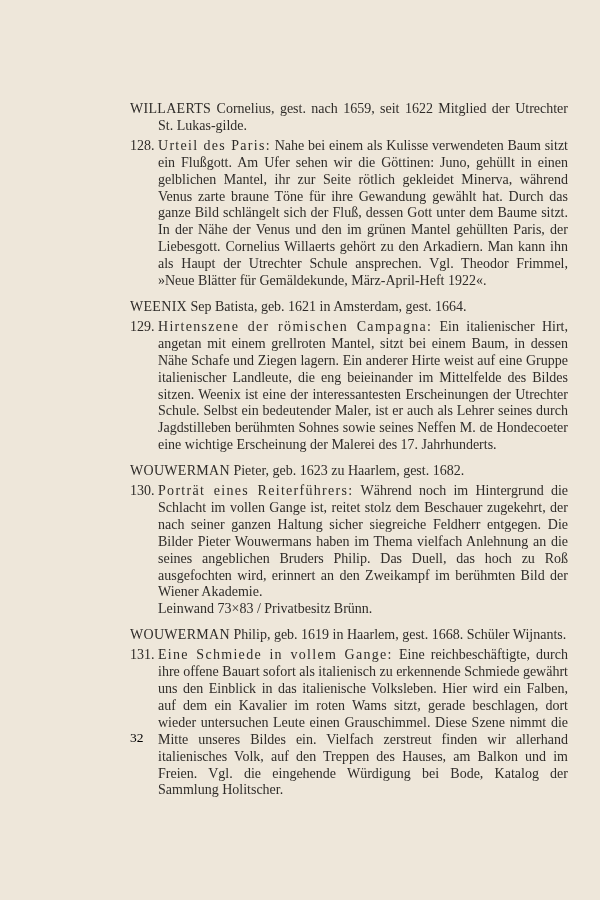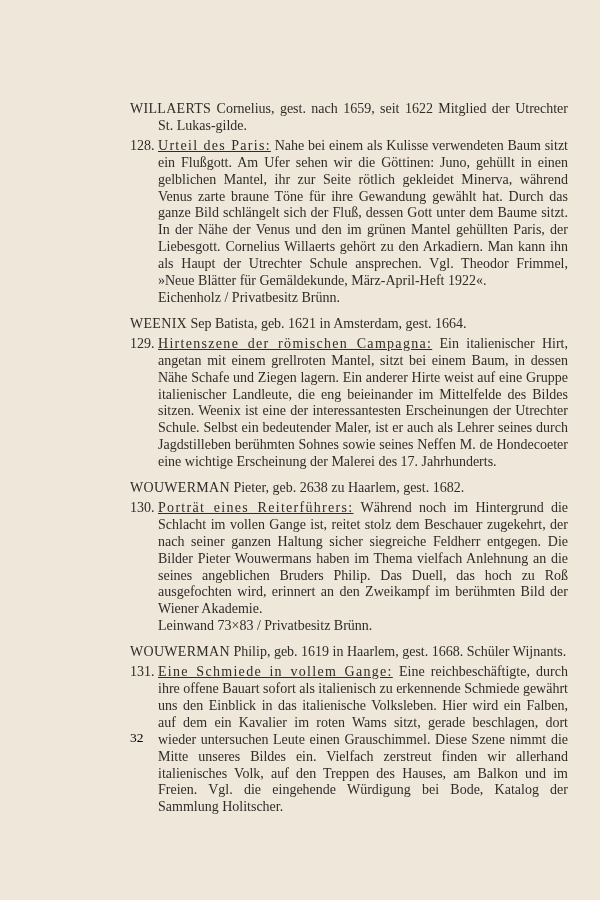--- a/index.html
+++ b/index.html
@@ -12,48 +12,47 @@
   .page { position: relative; width: 600px; height: 900px; }
   .content {
     position: absolute; left: 130px; top: 101px; width: 438px;
     font-size: 14px; line-height: 16.9px; text-align: justify;
   }
   .artist { margin: 0; padding-left: 28px; text-indent: -28px; }
   .artist + .entry { margin-top: 3px; }
   .entry { position: relative; padding-left: 28px; margin: 0; }
   .entry + .artist { margin-top: 9px; }
   .num { position: absolute; left: 0; top: 0; }
-  .title { letter-spacing: 1.3px; text-decoration: underline; }
+  .title { letter-spacing: 1.3px; }
   .caps { letter-spacing: 0.3px; }
   .prov { text-align: left; }
   .page-number {
     position: absolute; left: 130px; top: 730px;
     font-size: 13.5px; color: #000000;
   }
 </style>
 </head>
 <body>
 
 <div class="page">
   <div class="content">
 
     <p class="artist"><span class="caps">WILLAERTS</span> <span>Cornelius, gest. nach 1659, seit 1622 Mitglied der Utrechter St. Lukas-gilde.</span></p>
     <div class="entry">
       <span class="num">128.</span>
       <div><span class="title">Urteil des Paris:</span> <span>Nahe bei einem als Kulisse verwendeten Baum sitzt ein Flußgott. Am Ufer sehen wir die Göttinen: Juno, gehüllt in einen gelblichen Mantel, ihr zur Seite rötlich gekleidet Minerva, während Venus zarte braune Töne für ihre Gewandung gewählt hat. Durch das ganze Bild schlängelt sich der Fluß, dessen Gott unter dem Baume sitzt. In der Nähe der Venus und den im grünen Mantel gehüllten Paris, der Liebesgott. Cornelius Willaerts gehört zu den Arkadiern. Man kann ihn als Haupt der Utrechter Schule ansprechen. Vgl. Theodor Frimmel, »Neue Blätter für Gemäldekunde, März-April-Heft 1922«.</span></div>
-      <div class="prov">Eichenholz / Privatbesitz Brünn.</div>
     </div>
 
     <p class="artist"><span class="caps">WEENIX</span> <span>Sep Batista, geb. 1621 in Amsterdam, gest. 1664.</span></p>
     <div class="entry">
       <span class="num">129.</span>
       <div><span class="title">Hirtenszene der römischen Campagna:</span> <span>Ein italienischer Hirt, angetan mit einem grellroten Mantel, sitzt bei einem Baum, in dessen Nähe Schafe und Ziegen lagern. Ein anderer Hirte weist auf eine Gruppe italienischer Landleute, die eng beieinander im Mittelfelde des Bildes sitzen. Weenix ist eine der interessantesten Erscheinungen der Utrechter Schule. Selbst ein bedeutender Maler, ist er auch als Lehrer seines durch Jagdstilleben berühmten Sohnes sowie seines Neffen M. de Hondecoeter eine wichtige Erscheinung der Malerei des 17. Jahrhunderts.</span></div>
     </div>
 
-    <p class="artist"><span class="caps">WOUWERMAN</span> <span>Pieter, geb. 2638 zu Haarlem, gest. 1682.</span></p>
+    <p class="artist"><span class="caps">WOUWERMAN</span> <span>Pieter, geb. 1623 zu Haarlem, gest. 1682.</span></p>
     <div class="entry">
       <span class="num">130.</span>
       <div><span class="title">Porträt eines Reiterführers:</span> <span>Während noch im Hintergrund die Schlacht im vollen Gange ist, reitet stolz dem Beschauer zugekehrt, der nach seiner ganzen Haltung sicher siegreiche Feldherr entgegen. Die Bilder Pieter Wouwermans haben im Thema vielfach Anlehnung an die seines angeblichen Bruders Philip. Das Duell, das hoch zu Roß ausgefochten wird, erinnert an den Zweikampf im berühmten Bild der Wiener Akademie.</span></div>
       <div class="prov">Leinwand 73×83 / Privatbesitz Brünn.</div>
     </div>
 
     <p class="artist"><span class="caps">WOUWERMAN</span> <span>Philip, geb. 1619 in Haarlem, gest. 1668. Schüler Wijnants.</span></p>
     <div class="entry">
       <span class="num">131.</span>
       <div><span class="title">Eine Schmiede in vollem Gange:</span> <span>Eine reichbeschäftigte, durch ihre offene Bauart sofort als italienisch zu erkennende Schmiede gewährt uns den Einblick in das italienische Volksleben. Hier wird ein Falben, auf dem ein Kavalier im roten Wams sitzt, gerade beschlagen, dort wieder untersuchen Leute einen Grauschimmel. Diese Szene nimmt die Mitte unseres Bildes ein. Vielfach zerstreut finden wir allerhand italienisches Volk, auf den Treppen des Hauses, am Balkon und im Freien. Vgl. die eingehende Würdigung bei Bode, Katalog der Sammlung Holitscher.</span></div>

